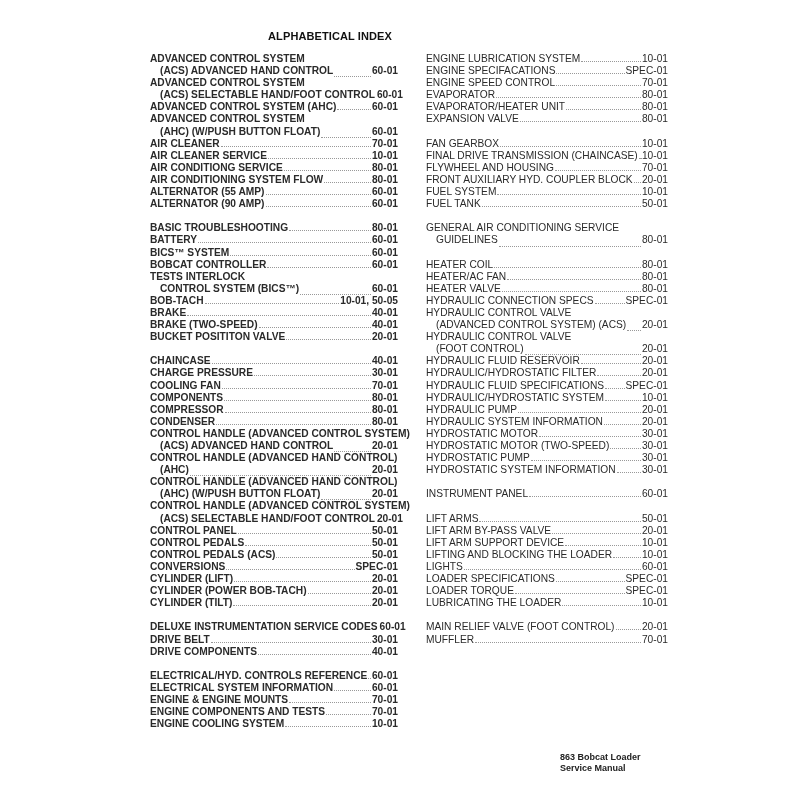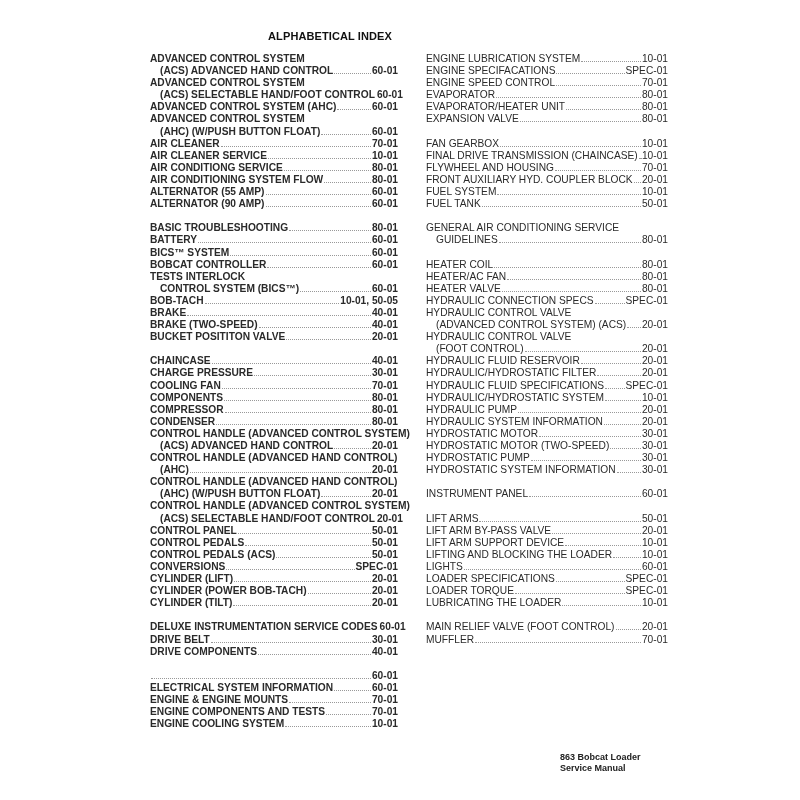--- a/index.html
+++ b/index.html
@@ -10,21 +10,21 @@
     .col { position:absolute; top:53px; font-size:10.2px; line-height:12.1px; }
     .col.left { left:150px; width:248px;font-weight:bold; }
     .col.right { left:426px; width:242px; }
     .group { margin-bottom:12.1px; }
     .entry { display:block; }
     .line { display:flex; white-space:nowrap; align-items:baseline; }
     .line .txt { flex:0 0 auto; }
     .line .dots { flex:1 1 auto; overflow:hidden; color:#777; margin:0 1px;
                   border-bottom:1px dotted #999; height:8px; }
     .line .pg { flex:0 0 auto; }
-    .indent { padding-left:10px; }
+    .indent { padding-left:10px;align-items:flex-end; }
     .footer { position:absolute; left:560px; width:150px; top:752px; text-align:left;
               font-weight:bold; font-size:9px; line-height:11px; color:#222; }
   </style>
 </head>
 <body>
 
 <div class="title">ALPHABETICAL INDEX</div>
 
 <div class="col left">
     <div class="group">
@@ -328,20 +328,21 @@
         <div class="line">
           <span class="txt">DRIVE COMPONENTS</span>
           <span class="dots"></span>
           <span class="pg">40-01</span>
         </div>
       </div>
     </div>
     <div class="group">
       <div class="entry">
         <div class="line">
+          <span class="txt">ELECTRICAL/HYD. CONTROLS REFERENCE</span>
           <span class="dots"></span>
           <span class="pg">60-01</span>
         </div>
       </div>
       <div class="entry">
         <div class="line">
           <span class="txt">ELECTRICAL SYSTEM INFORMATION</span>
           <span class="dots"></span>
           <span class="pg">60-01</span>
         </div>

